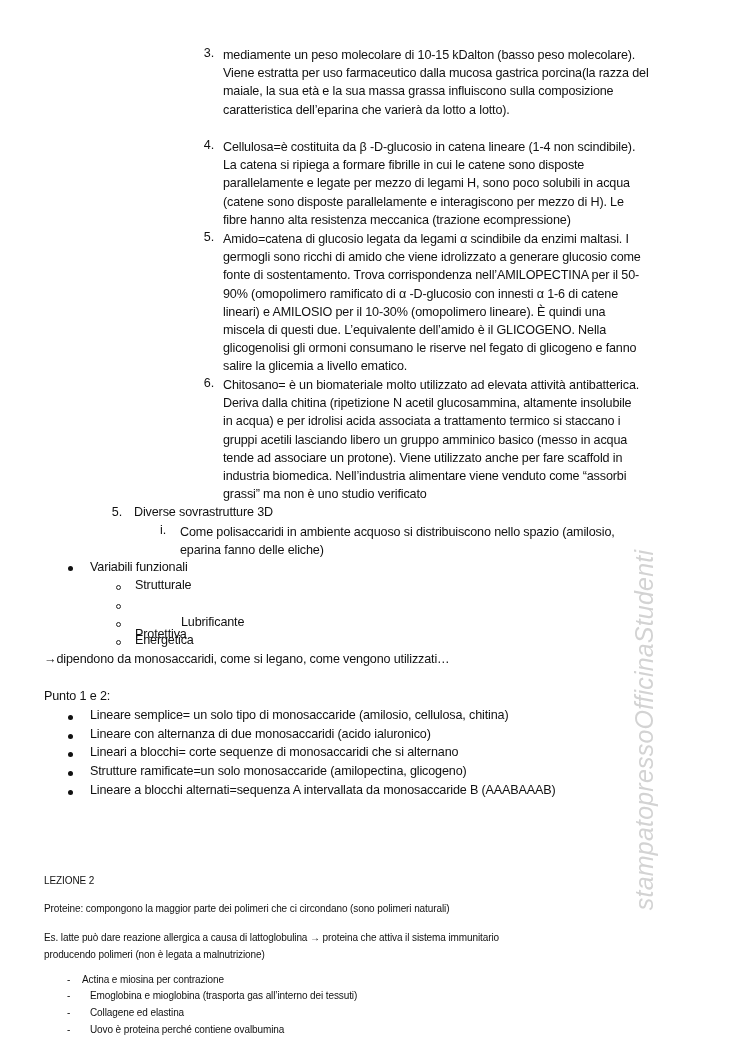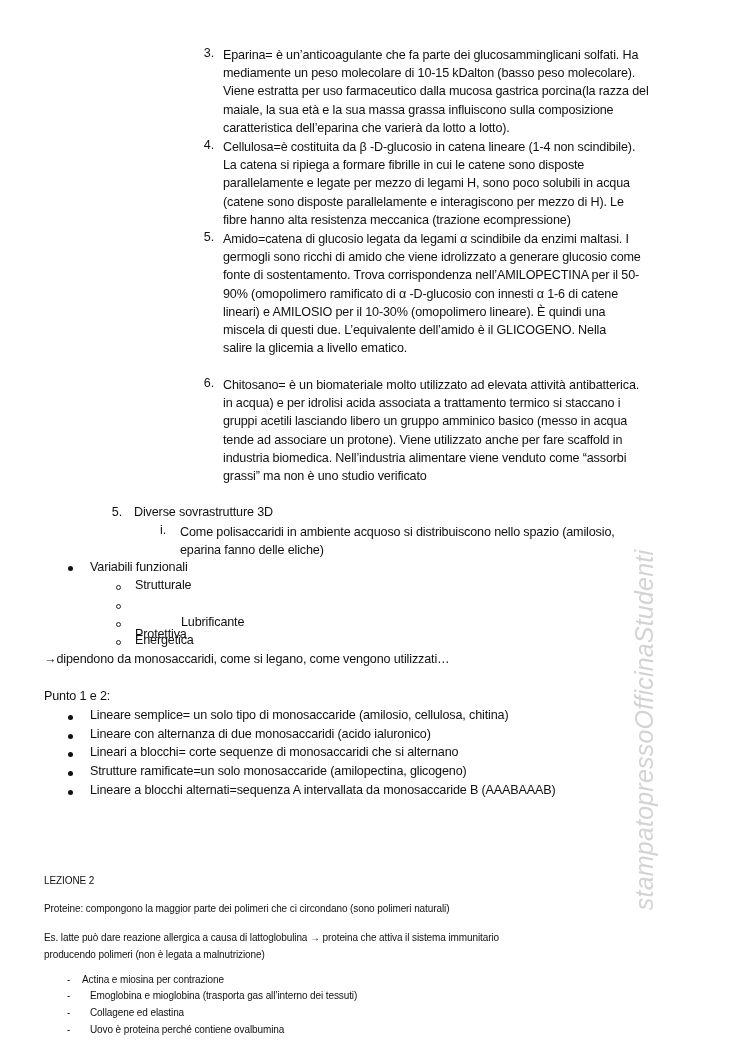--- a/index.html
+++ b/index.html
@@ -77,21 +77,20 @@
 </head>
 <body>
 
 <div class="page">
 
   <div>
 
     <div>
       <span class="num calibri" style="left:196px; top:46px; width:18px;">3.</span>
       <div class="block calibri" style="left:223px; top:46px;">
-        <span class="line">Eparina= è un’anticoagulante che fa parte dei glucosamminglicani solfati. Ha</span>
         <span class="line">mediamente un peso molecolare di 10-15 kDalton (basso peso molecolare).</span>
         <span class="line">Viene estratta per uso farmaceutico dalla mucosa gastrica porcina(la razza del</span>
         <span class="line">maiale, la sua età e la sua massa grassa influiscono sulla composizione</span>
         <span class="line">caratteristica dell’eparina che varierà da lotto a lotto).</span>
       </div>
     </div>
 
     <div>
       <span class="num calibri" style="left:196px; top:138px; width:18px;">4.</span>
       <div class="block calibri" style="left:223px; top:138px;">
@@ -105,28 +104,30 @@
 
     <div>
       <span class="num calibri" style="left:196px; top:230px; width:18px;">5.</span>
       <div class="block calibri" style="left:223px; top:230px;">
         <span class="line">Amido=catena di glucosio legata da legami α scindibile da enzimi maltasi. I</span>
         <span class="line">germogli sono ricchi di amido che viene idrolizzato a generare glucosio come</span>
         <span class="line">fonte di sostentamento. Trova corrispondenza nell’AMILOPECTINA per il 50-</span>
         <span class="line">90% (omopolimero ramificato di α -D-glucosio con innesti α 1-6 di catene</span>
         <span class="line">lineari) e AMILOSIO per il 10-30% (omopolimero lineare). È quindi una</span>
         <span class="line">miscela di questi due. L’equivalente dell’amido è il GLICOGENO. Nella</span>
+        <span class="line">glicogenolisi gli ormoni consumano le riserve nel fegato di glicogeno e fanno</span>
         <span class="line">salire la glicemia a livello ematico.</span>
       </div>
     </div>
 
     <div>
       <span class="num calibri" style="left:196px; top:376px; width:18px;">6.</span>
       <div class="block calibri" style="left:223px; top:376px;">
         <span class="line">Chitosano= è un biomateriale molto utilizzato ad elevata attività antibatterica.</span>
+        <span class="line">Deriva dalla chitina (ripetizione N acetil glucosammina, altamente insolubile</span>
         <span class="line">in acqua) e per idrolisi acida associata a trattamento termico si staccano i</span>
         <span class="line">gruppi acetili lasciando libero un gruppo amminico basico (messo in acqua</span>
         <span class="line">tende ad associare un protone). Viene utilizzato anche per fare scaffold in</span>
         <span class="line">industria biomedica. Nell’industria alimentare viene venduto come “assorbi</span>
         <span class="line">grassi” ma non è uno studio verificato</span>
       </div>
     </div>
   </div>
 
   <div>

